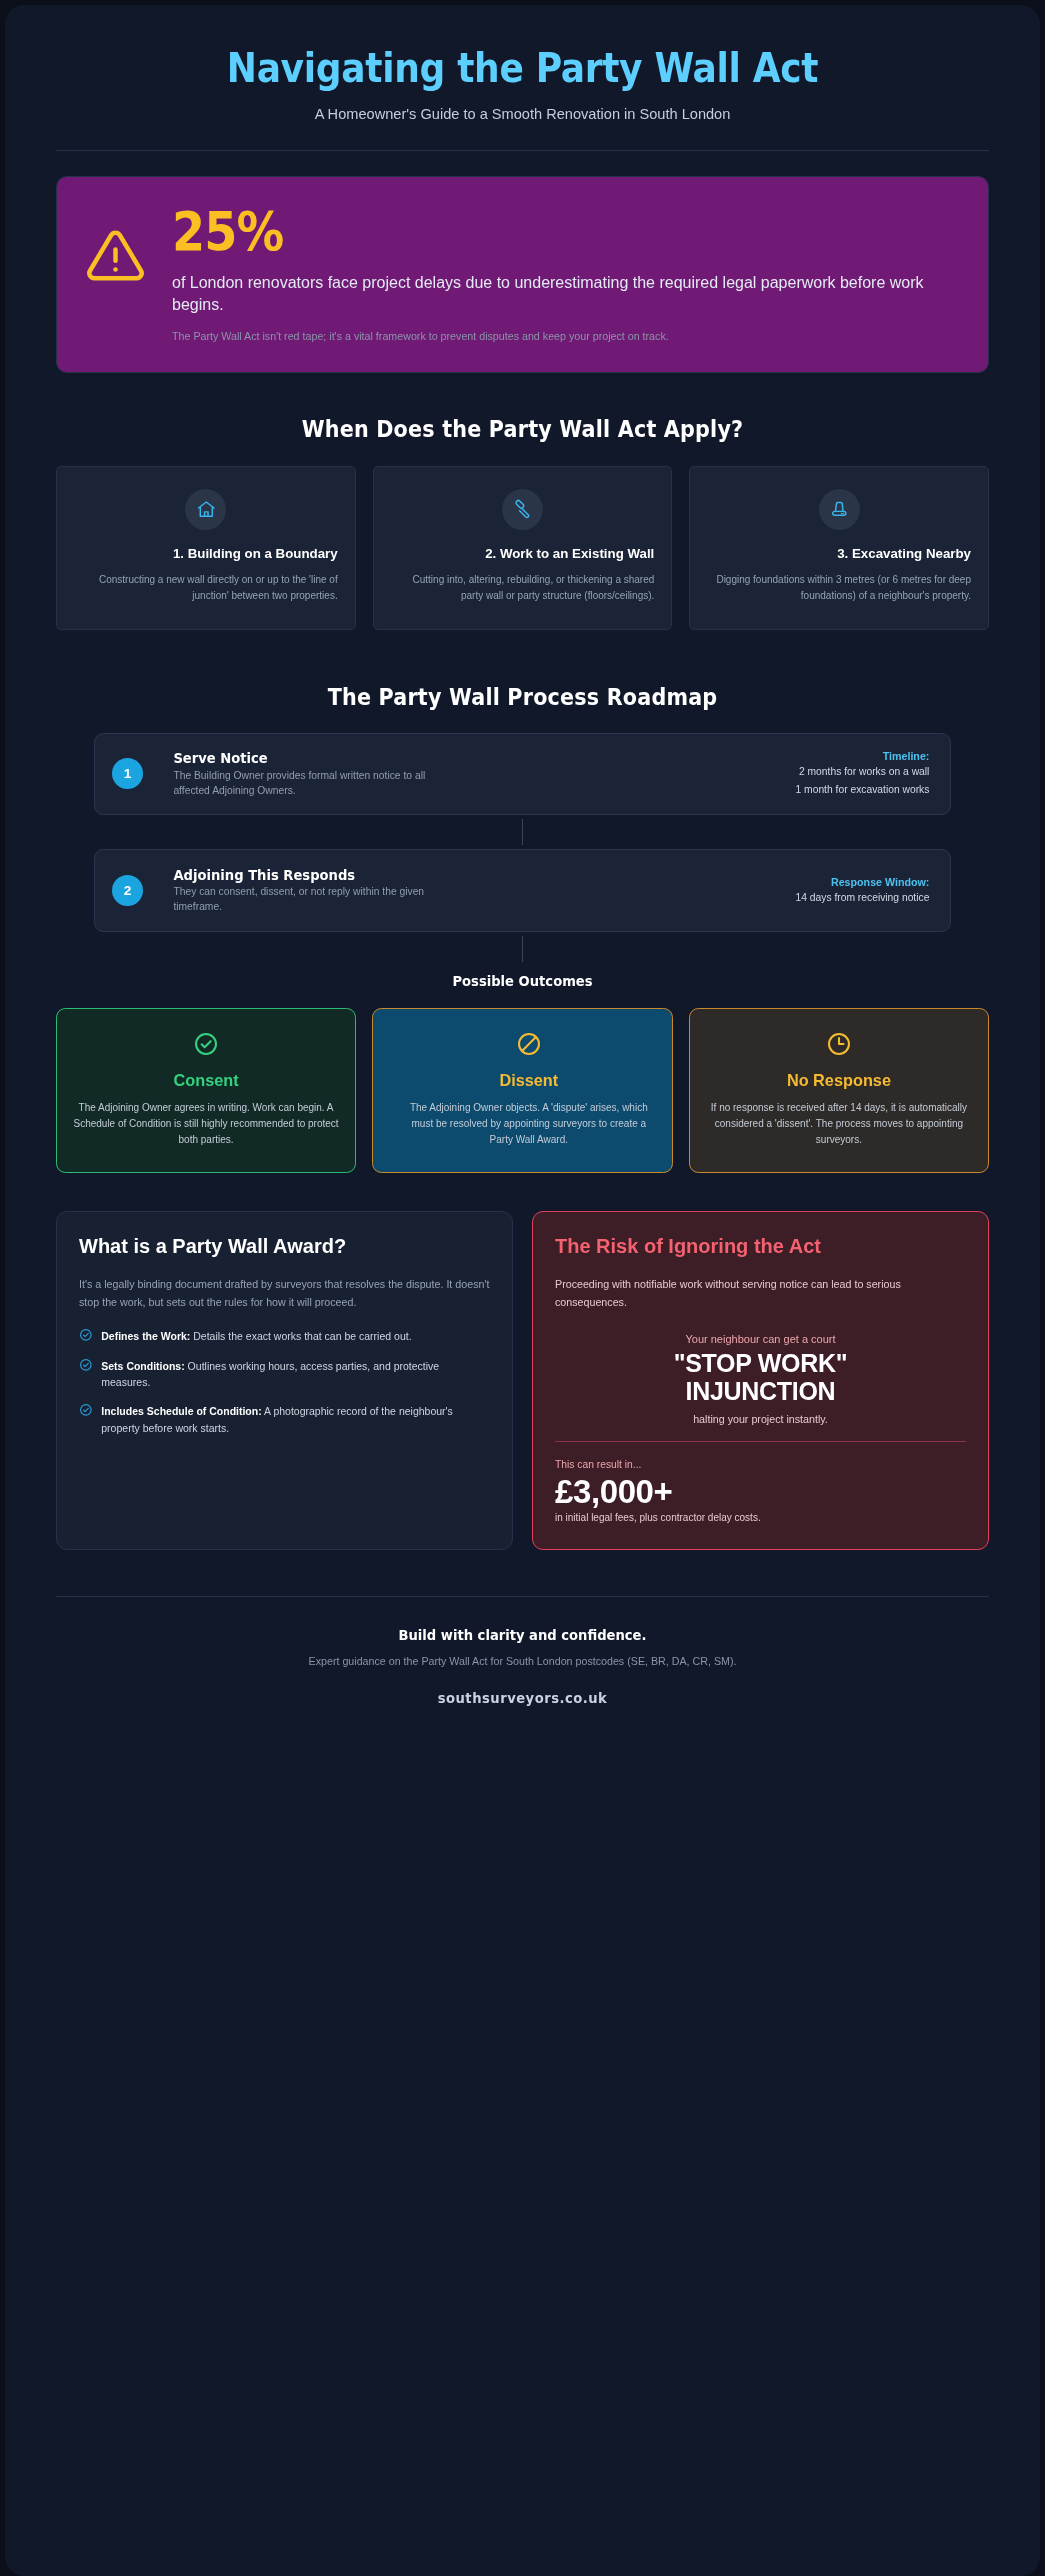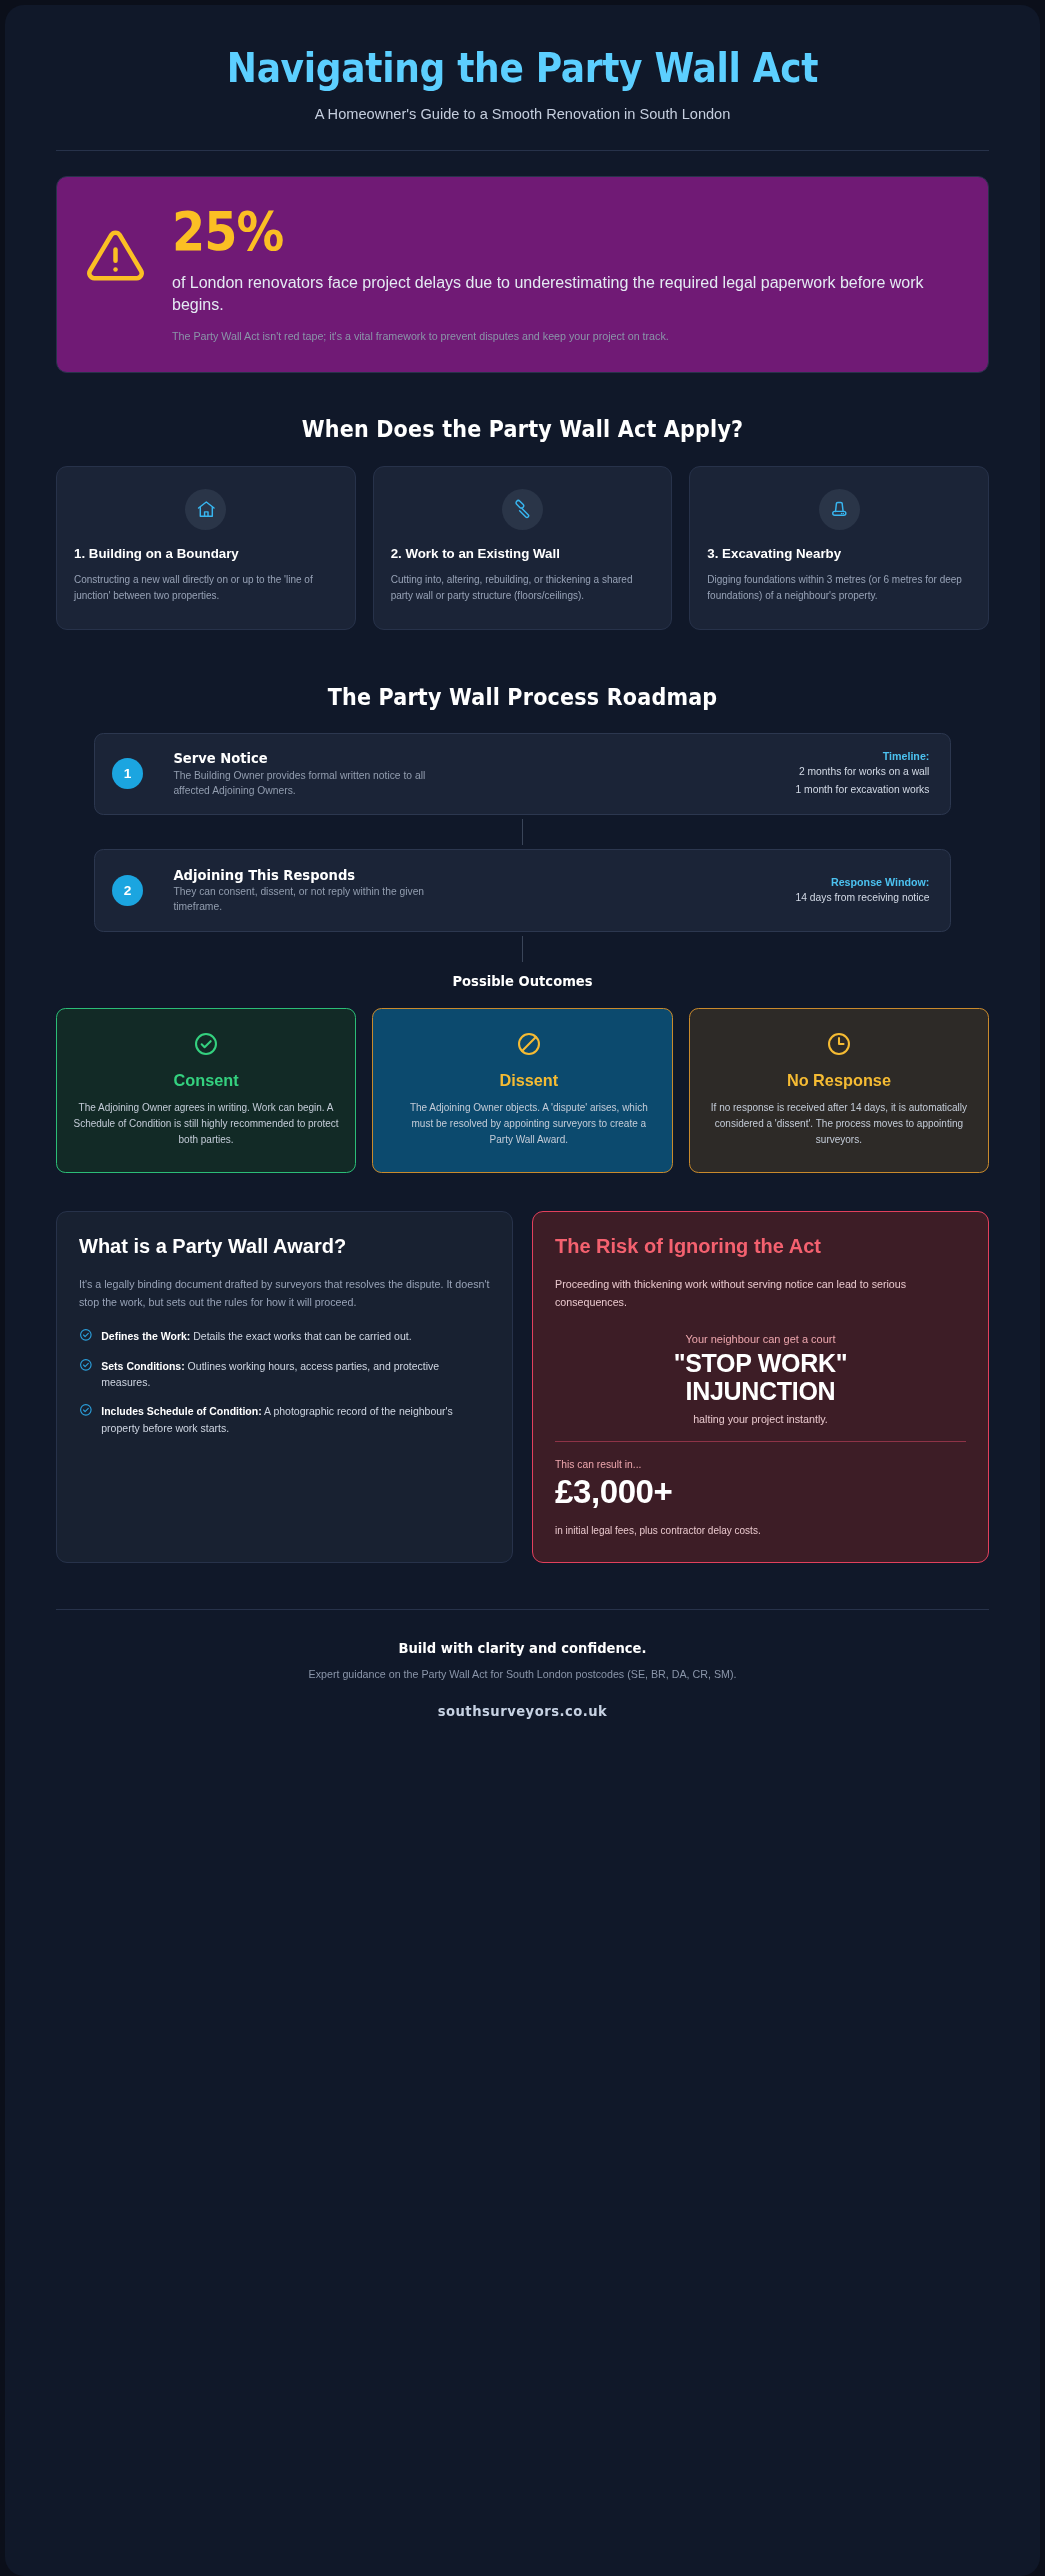--- a/index.html
+++ b/index.html
@@ -105,23 +105,23 @@
   .apply-grid {
     margin-top: 24px;
     display: grid;
     grid-template-columns: repeat(3, 1fr);
     gap: 17px;
   }
 
   .apply-card {
     background: #1b2437;
     border: 0.9px solid #27324a;
-    border-radius: 11px;
+    border-radius: 5px;
     padding: 22px 17px 24px 17px;
-    text-align: left;
+    text-align: right;
     min-height: 159px;
   }
 
   .apply-iconwrap {
     width: 41px; height: 41px;
     margin: 0 auto;
     border-radius: 50%;
     background: #2a3548;
     display: flex; align-items: center; justify-content: center;
   }
@@ -354,21 +354,21 @@
   .risk-cost {
     margin-top: 5.1px;
     font-size: 33px;
     font-weight: bold;
     color: #ffffff;
     letter-spacing: -0.4px;
     line-height: 1;
   }
 
   .risk-cost-note {
-    margin-top: 17px;
+    margin-top: 4px;
     font-size: 10px;
     color: #e9c8cd;
   }
 
   
   .footer-rule {
     margin-top: 46px;
     height: 0.9px;
     background: #27324a;
   }
@@ -574,21 +574,21 @@
             </svg>
           </span>
           <span class="award-item-text"><b>Includes Schedule of Condition:</b><span> A photographic record of the neighbour's property before work starts.</span></span>
         </li>
 
       </ul>
     </div>
 
     <div class="risk-card">
       <div class="risk-title">The Risk of Ignoring the Act</div>
-      <div class="risk-lead">Proceeding with thickening work without serving notice can lead to serious consequences.</div>
+      <div class="risk-lead">Proceeding with notifiable work without serving notice can lead to serious consequences.</div>
 
       <div class="risk-mid">
         <div class="risk-kicker">Your neighbour can get a court</div>
         <div class="risk-big">
           <div>"STOP WORK"</div>
           <div>INJUNCTION</div>
         </div>
         <div class="risk-after">halting your project instantly.</div>
       </div>
 

